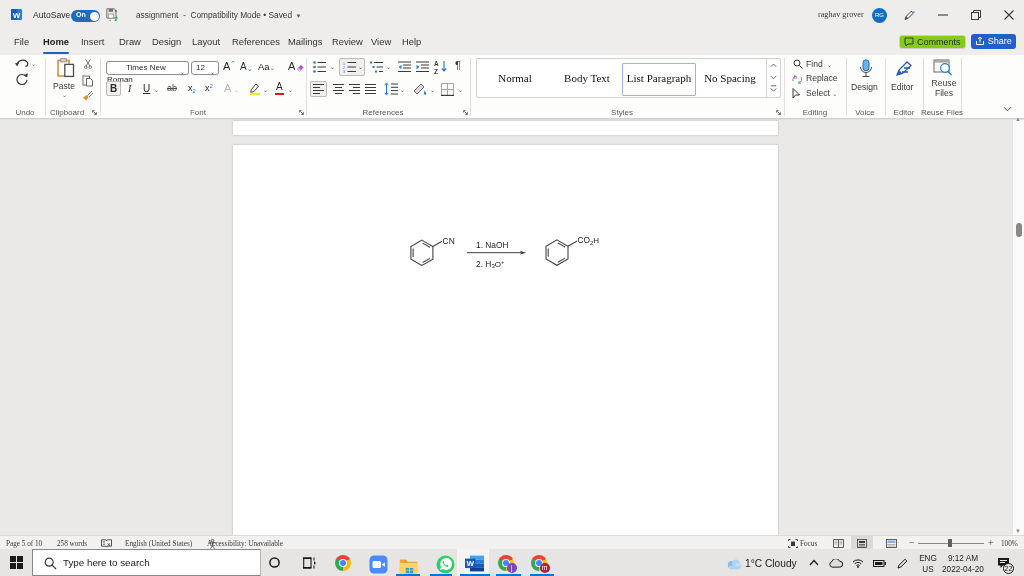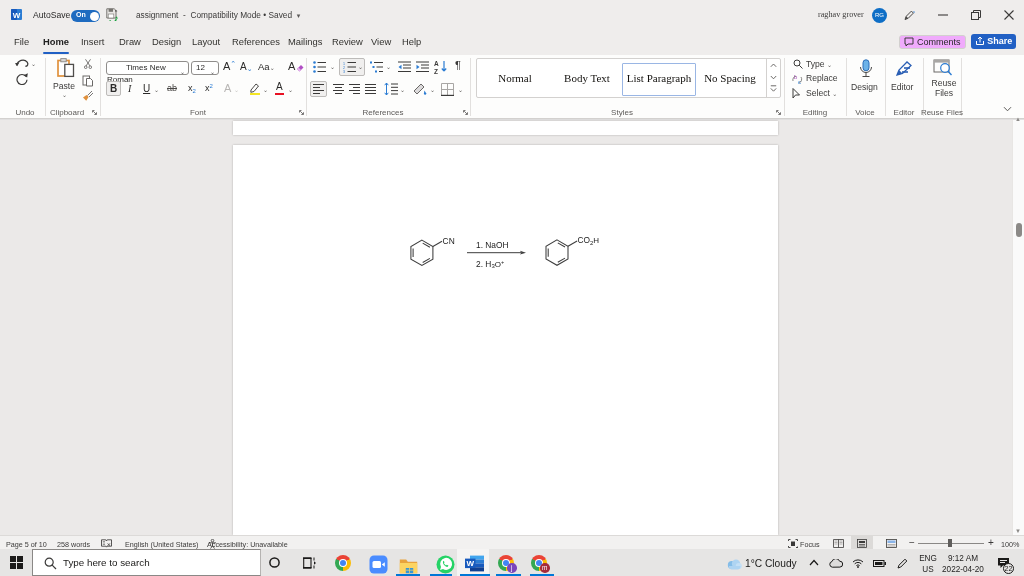--- a/index.html
+++ b/index.html
@@ -17,22 +17,22 @@
   #toggle .knob { position:absolute; right:1.5px; top:1.5px; width:9px; height:9px; background:#fff; border-radius:50%; }
   #toggle .on { position:absolute; left:5px; top:1px; color:#fff; font-size:7px; font-weight:bold; }
   #avatar { position:absolute; left:872px; top:8px; width:15px; height:15px; border-radius:50%; background:#0e6ec6; color:#fff; font-size:6px; text-align:center; line-height:15px; }
   #username { position:absolute; left:818px; top:10px; font-size:8.2px; color:#3b3a39;font-family:Liberation Serif, serif; }
 
   
   #menubar { position:absolute; left:0; top:28px; width:1024px; height:27px; background:#efedec; }
   .tab { position:absolute; top:8px; font-size:9.4px; color:#33322f; }
   .tab.sel { font-weight:bold; color:#222; }
   #homeline { position:absolute; left:43px; top:51.5px; width:26px; height:2.6px; background:#2160c4; border-radius:2px; }
-  #btn-comments { position:absolute; left:899px; top:34.5px; width:67px; height:14px; background:#f0abfc; border:1px solid #d2d0ce; border-radius:3px; font-size:9px; color:#29282a; text-align:center; line-height:13px; }
-  #btn-share { position:absolute; left:971px; top:34px; width:45px; height:15px; background:#2160c4; border-radius:3px; font-size:9px; color:#fff; font-weight:bold; text-align:center; line-height:15px; }
+  #btn-comments { position:absolute; left:899px; top:34.5px; width:67px; height:14px; background:#84cc16; border:1px solid #d2d0ce; border-radius:3px; font-size:9px; color:#29282a; text-align:center; line-height:13px; }
+  #btn-share { position:absolute; left:971px; top:34px; width:45px; height:15px; background:#2160c4; border-radius:3px; font-size:9px; color:#fff; font-weight:normal; text-align:center; line-height:15px; }
 
   
   #ribbon { position:absolute; left:0; top:55px; width:1024px; height:64px; background:#fdfdfc; border-bottom:1px solid #d3d1cf; box-shadow:0 1px 1px rgba(0,0,0,.06); }
   .gdiv { position:absolute; top:3px; width:1px; height:58px; background:#e2e0de; }
   .glabel { position:absolute; top:53px; font-size:8px; color:#5c5a58; width:80px; text-align:center; }
   .launcher { position:absolute; top:55px; width:6px; height:6px; }
   .launcher svg { display:block; }
   .combo { position:absolute; background:#fff; border:1px solid #8f8d8b; border-radius:3px; font-size:8px; color:#2b2a29; }
   .caret { color:#5c5a58; font-size:6px; }
   .selbox { position:absolute; background:#f0efee; border:1px solid #bdbbb9; border-radius:2px; }
@@ -42,21 +42,21 @@
   #pageprev { position:absolute; left:233px; top:1px; width:545px; height:14px; background:#fff; box-shadow:0 0 2px rgba(0,0,0,.25); }
   #page { position:absolute; left:233px; top:25px; width:545px; height:390px; background:#fff; box-shadow:0 0 2px rgba(0,0,0,.25); }
   #q6 { position:absolute; left:64px; top:64px; width:420px; font-family:"Liberation Serif", serif; font-size:10.8px; color:#181818; }
   #q6 b { margin-right:21px; }
   #scrollbar { position:absolute; left:1012px; top:120px; width:12px; height:415px; background:#fafafa; border-left:1px solid #e8e6e4; }
   #thumb { position:absolute; left:3px; top:103px; width:6px; height:14px; background:#8b8987; border-radius:3px; }
   .sarrow { position:absolute; left:2px; font-size:6px; color:#8b8987; }
 
   
   #statusbar { position:absolute; left:0; top:535px; width:1024px; height:14px; background:#f2f1f0; border-top:1px solid #dcdad8; font-size:7.2px; color:#3b3a39; }
-  #statusbar span { position:absolute; top:3.5px; }
+  #statusbar span { position:absolute; top:3.5px;font-family:Liberation Serif, serif; }
 
   
   #taskbar { position:absolute; left:0; top:549px; width:1024px; height:27px; background:#e6e5e4; }
   #tsearch { position:absolute; left:32px; top:0; width:229px; height:27px; background:#fff; border:1px solid #8a8886; border-right-color:#b5b3b1; font-size:9.8px; color:#1b1a19; line-height:25px; }
   .tbicon { position:absolute; top:4px; width:19px; height:19px; }
   .runline { position:absolute; top:24.5px; height:2.5px; background:#0078d7; }
   .chrome16 { position:absolute; width:16px; height:16px; border-radius:50%; background:conic-gradient(#ea4335 0 60deg, #fbbc05 60deg 180deg, #34a853 180deg 300deg, #ea4335 300deg 360deg); }
   .chrome16 i { position:absolute; left:3.6px; top:3.6px; width:8.8px; height:8.8px; border-radius:50%; background:#fff; }
   .chrome16 b { position:absolute; left:5px; top:5px; width:6px; height:6px; border-radius:50%; background:#4285f4; }
   .badge { position:absolute; width:9.5px; height:9.5px; border-radius:50%; color:#fff; font-size:6.5px; text-align:center; line-height:9.5px; font-style:normal; }
@@ -343,21 +343,21 @@
     <div class="abs" style="left:489px;top:17px;width:52px;text-align:center;font-family:'Liberation Serif',serif;font-size:11px;color:#14120f">Normal</div>
     <div class="abs" style="left:558px;top:17px;width:58px;text-align:center;font-family:'Liberation Serif',serif;font-size:11px;color:#14120f">Body Text</div>
     <div class="abs" style="left:622px;top:8px;width:74px;height:33px;border:1.5px solid #9ab6e4;border-radius:1px;"></div>
     <div class="abs" style="left:624px;top:17px;width:70px;text-align:center;font-family:'Liberation Serif',serif;font-size:11px;color:#14120f">List Paragraph</div>
     <div class="abs" style="left:701px;top:17px;width:58px;text-align:center;font-family:'Liberation Serif',serif;font-size:11px;color:#14120f">No Spacing</div>
 
     <svg class="abs" style="left:793px;top:4px" width="10" height="10" viewBox="0 0 10 10">
         <circle cx="4" cy="4" r="3" fill="none" stroke="#3b3a39"></circle>
         <line x1="6.2" y1="6.2" x2="9.5" y2="9.5" stroke="#3b3a39"></line>
       </svg>
-    <div class="abs" style="left:806px;top:4px;font-size:8.6px;color:#3b3a39">Type</div>
+    <div class="abs" style="left:806px;top:4px;font-size:8.6px;color:#3b3a39">Find</div>
     <div class="abs" style="left:827px;top:6px;font-size:6px;color:#5c5a58">⌄</div>
     <svg class="abs" style="left:791px;top:18px" width="12" height="12" viewBox="0 0 12 12">
       <text x="3" y="6" font-size="6" fill="#a33fb5">b</text>
         <text x="7" y="11" font-size="6" fill="#2b7cd3">c</text>
       <path d="M2 8 a4 4 0 0 1 3 -5 M10 4 a4 4 0 0 1 -2 6" fill="none" stroke="#6a6866" stroke-width=".8"></path>
     </svg>
     <div class="abs" style="left:806px;top:18px;font-size:8.6px;color:#3b3a39">Replace</div>
     <svg class="abs" style="left:792px;top:33px" width="9" height="11" viewBox="0 0 9 11">
         <path d="M1 0.5 l6.5 6.5 h-4 l-2.5 3 z" fill="none" stroke="#3b3a39"></path>
       </svg>

